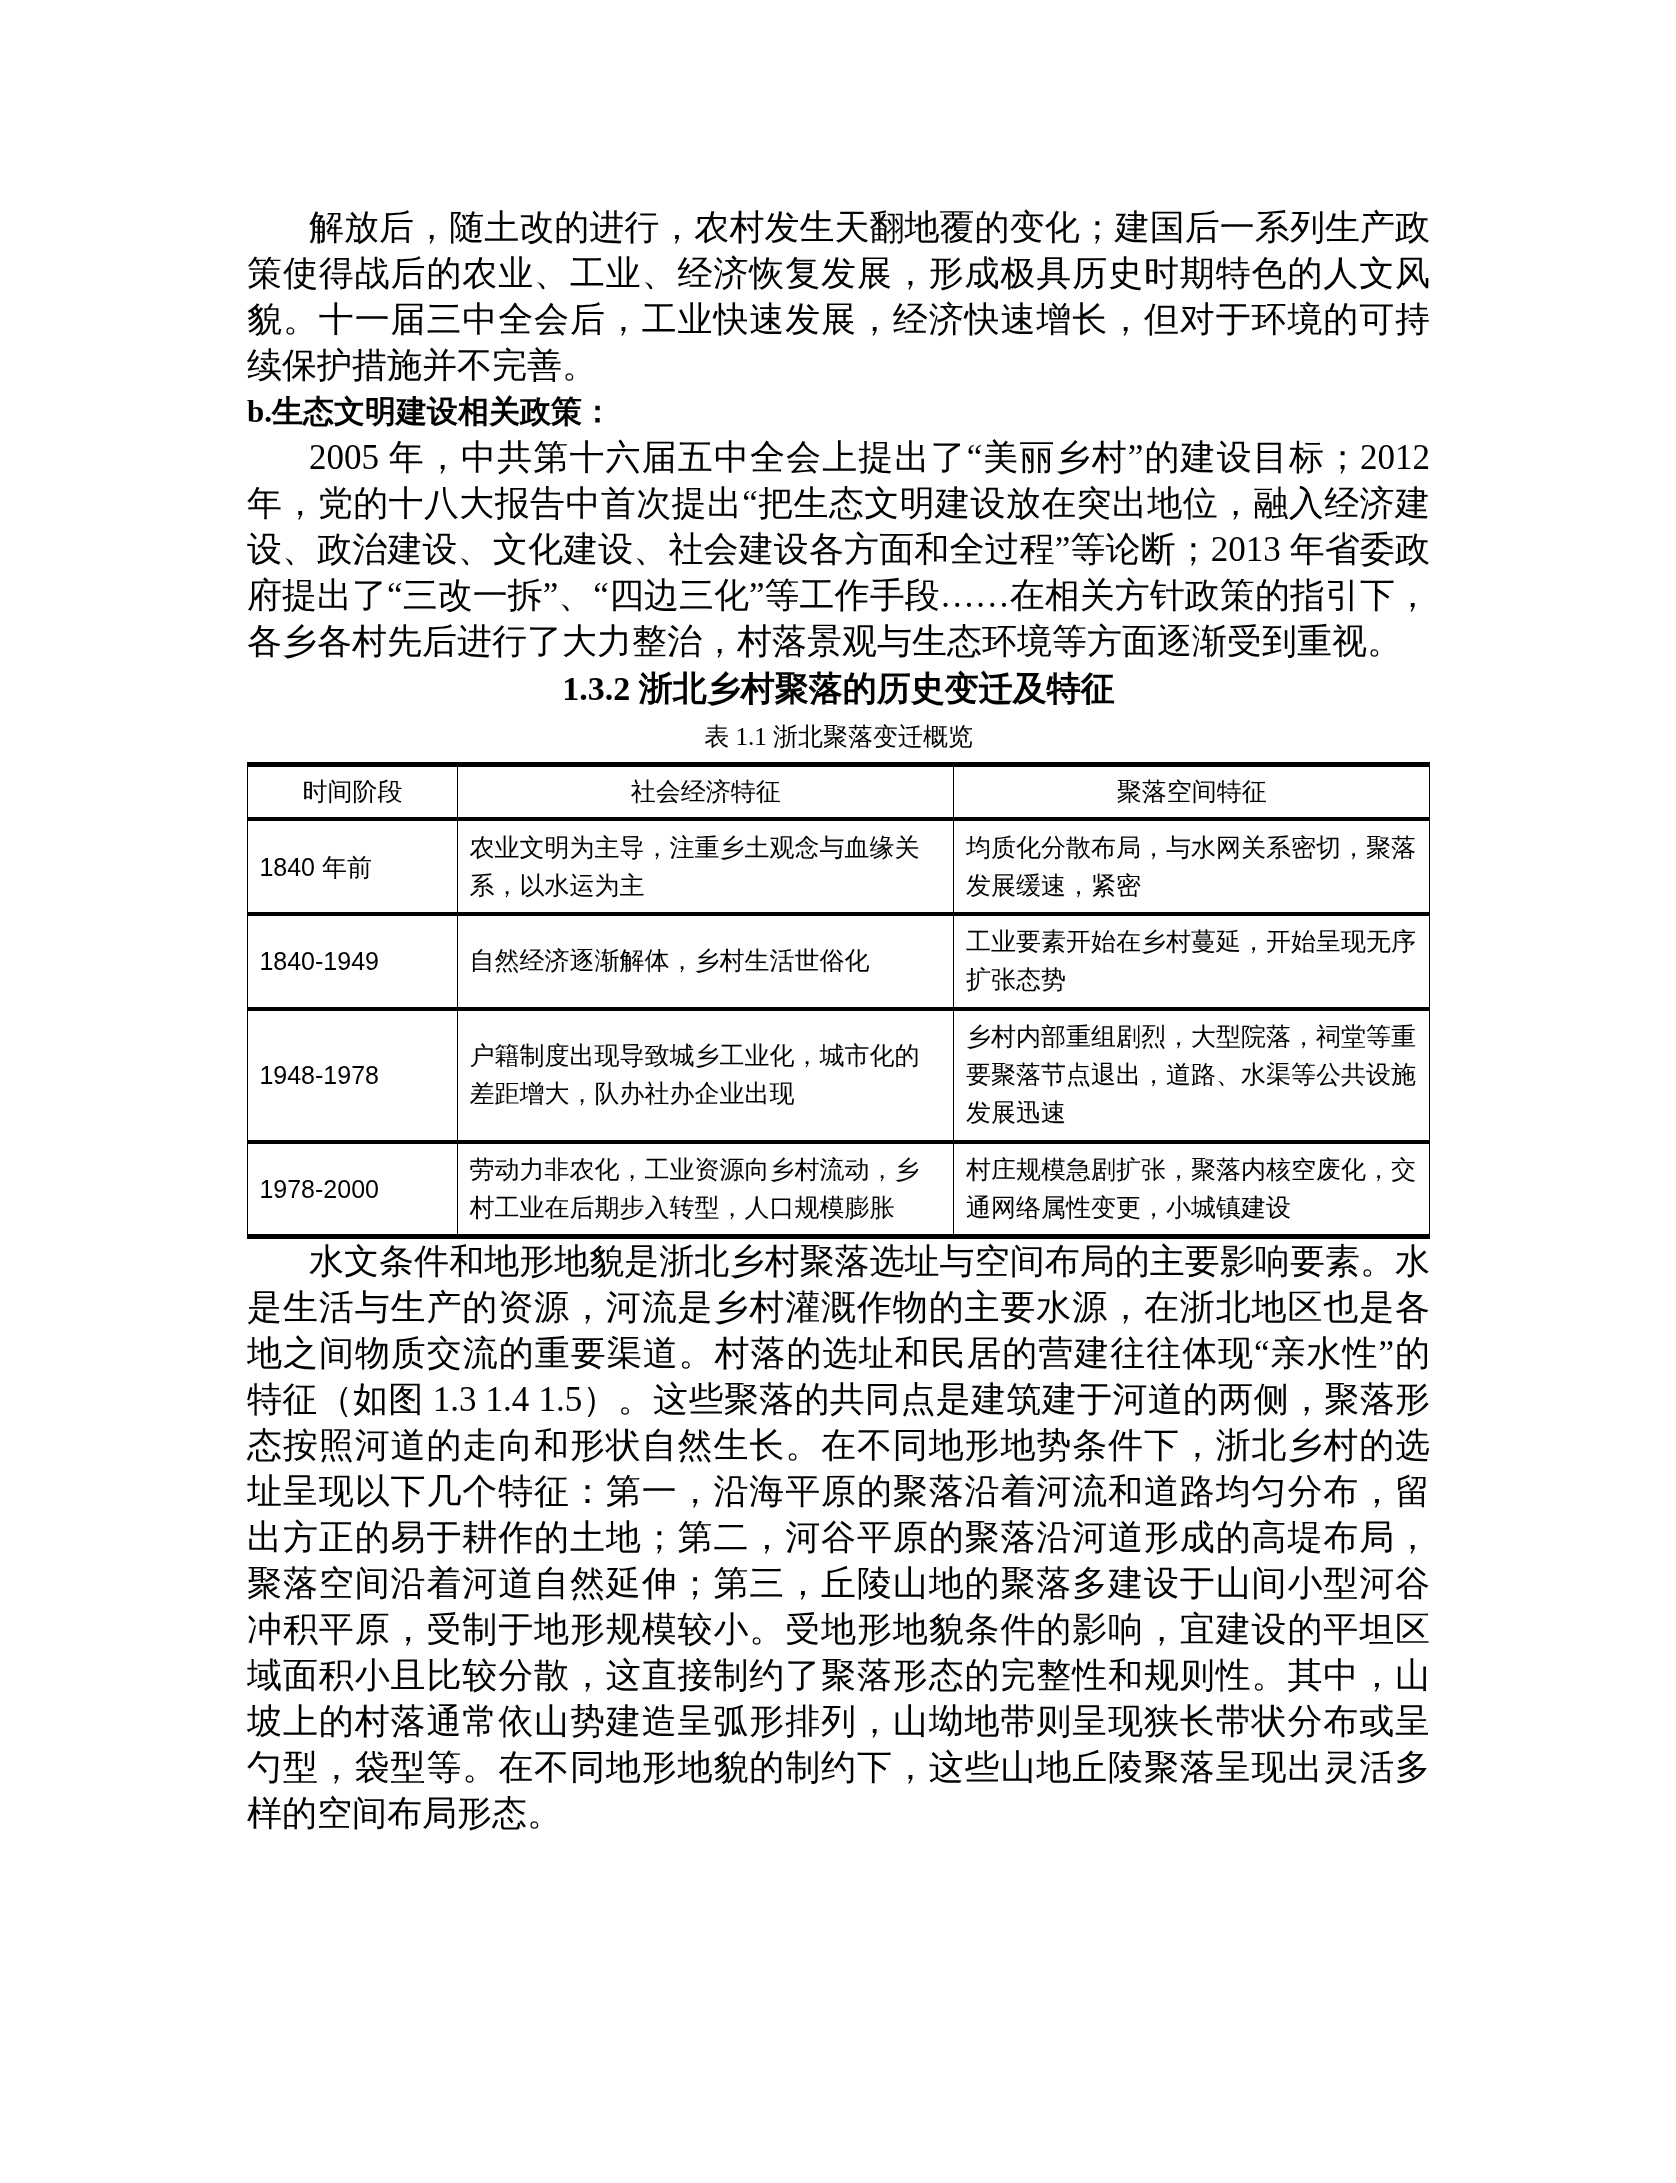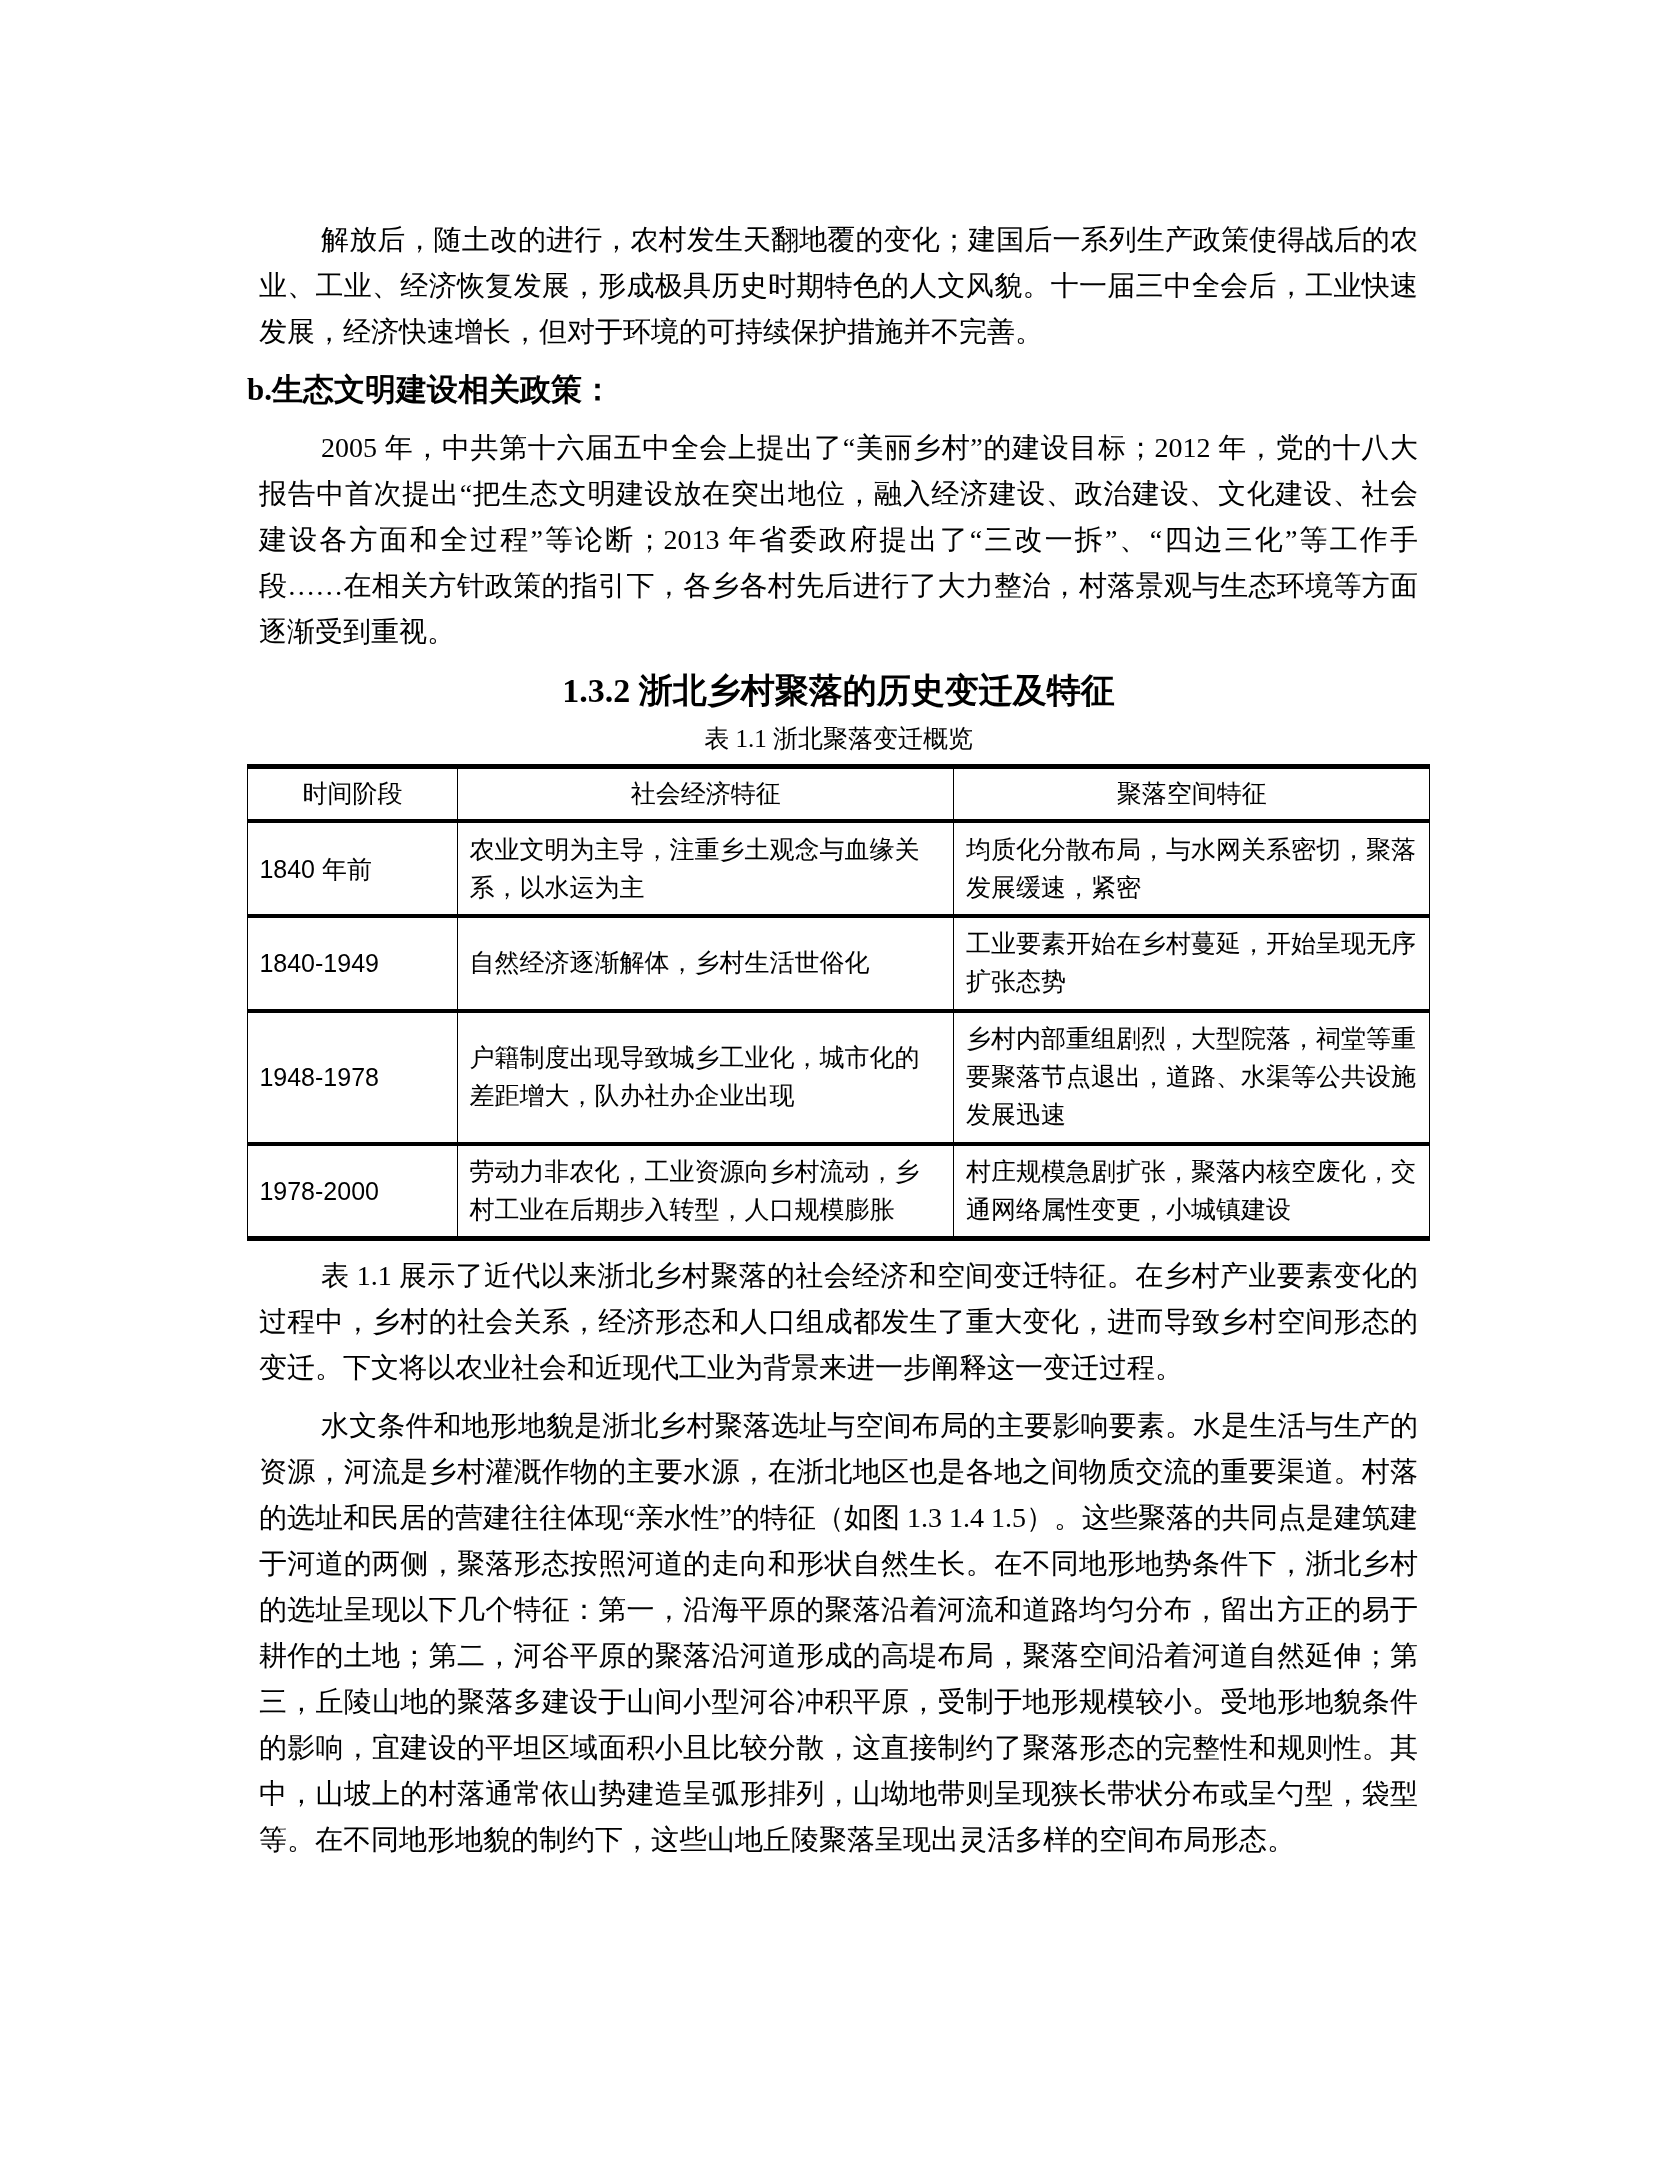--- a/index.html
+++ b/index.html
@@ -14,24 +14,24 @@
     color: #000000;
     font-family: "Liberation Serif", "DejaVu Serif", serif;
   }
   .page {
     box-sizing: border-box;
     width: 1677px;
     height: 2371px;
     padding: 205px 247px 0 247px;
   }
   .body-text {
-    font-size: 28px;
+    font-size: 35px;
     line-height: 46px;
     text-align: justify;
-    margin: 12px;
+    margin: 0;
   }
   .indent {
     text-indent: 62px;
   }
   .h-bold {
     font-size: 31px;
     line-height: 46px;
     font-weight: bold;
     margin: 0;
     text-align: left;
@@ -123,19 +123,18 @@
         <td>乡村内部重组剧烈，大型院落，祠堂等重要聚落节点退出，道路、水渠等公共设施发展迅速</td>
       </tr>
       <tr>
         <td class="cell-time">1978-2000</td>
         <td>劳动力非农化，工业资源向乡村流动，乡村工业在后期步入转型，人口规模膨胀</td>
         <td>村庄规模急剧扩张，聚落内核空废化，交通网络属性变更，小城镇建设</td>
       </tr>
     </tbody>
   </table>
 
-  <p class="body-text indent">表 1.1 展示了近代以来浙北乡村聚落的社会经济和空间变迁特征。在乡村产业要素变化的过程中，乡村的社会关系，经济形态和人口组成都发生了重大变化，进而导致乡村空间形态的变迁。下文将以农业社会和近现代工业为背景来进一步阐释这一变迁过程。</p>
 
 
   <p class="body-text indent">水文条件和地形地貌是浙北乡村聚落选址与空间布局的主要影响要素。水是生活与生产的资源，河流是乡村灌溉作物的主要水源，在浙北地区也是各地之间物质交流的重要渠道。村落的选址和民居的营建往往体现“亲水性”的特征（如图 1.3 1.4 1.5）。这些聚落的共同点是建筑建于河道的两侧，聚落形态按照河道的走向和形状自然生长。在不同地形地势条件下，浙北乡村的选址呈现以下几个特征：第一，沿海平原的聚落沿着河流和道路均匀分布，留出方正的易于耕作的土地；第二，河谷平原的聚落沿河道形成的高堤布局，聚落空间沿着河道自然延伸；第三，丘陵山地的聚落多建设于山间小型河谷冲积平原，受制于地形规模较小。受地形地貌条件的影响，宜建设的平坦区域面积小且比较分散，这直接制约了聚落形态的完整性和规则性。其中，山坡上的村落通常依山势建造呈弧形排列，山坳地带则呈现狭长带状分布或呈勺型，袋型等。在不同地形地貌的制约下，这些山地丘陵聚落呈现出灵活多样的空间布局形态。</p>
 
 </div>
 
 
 </body></html>

